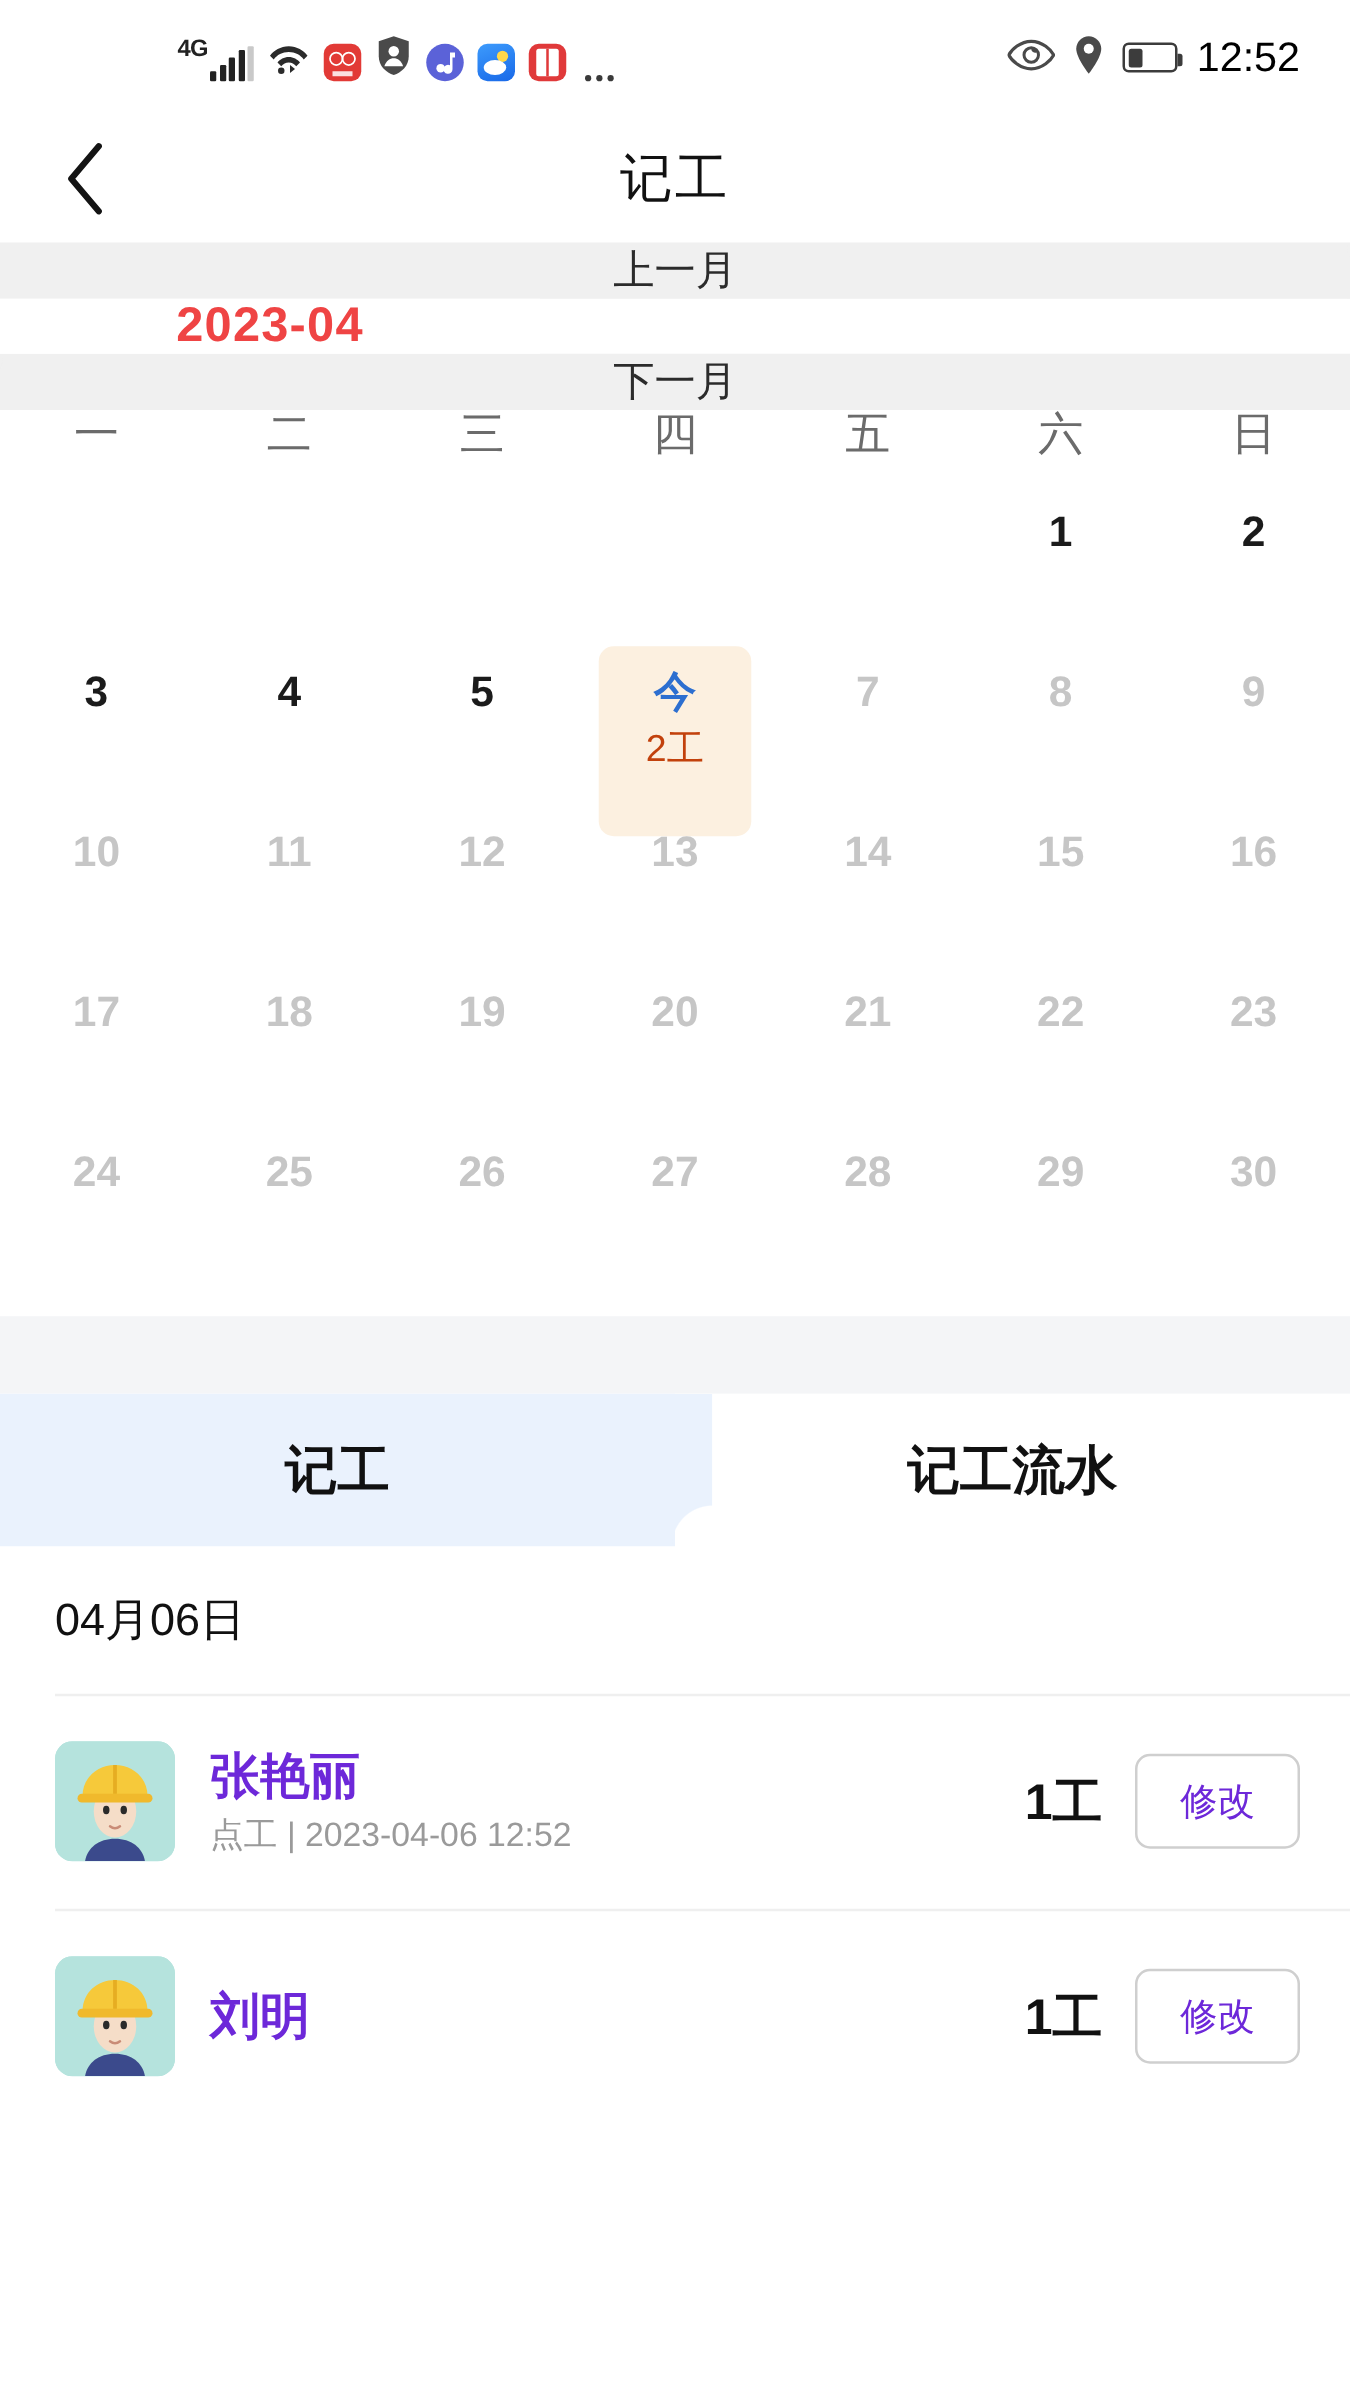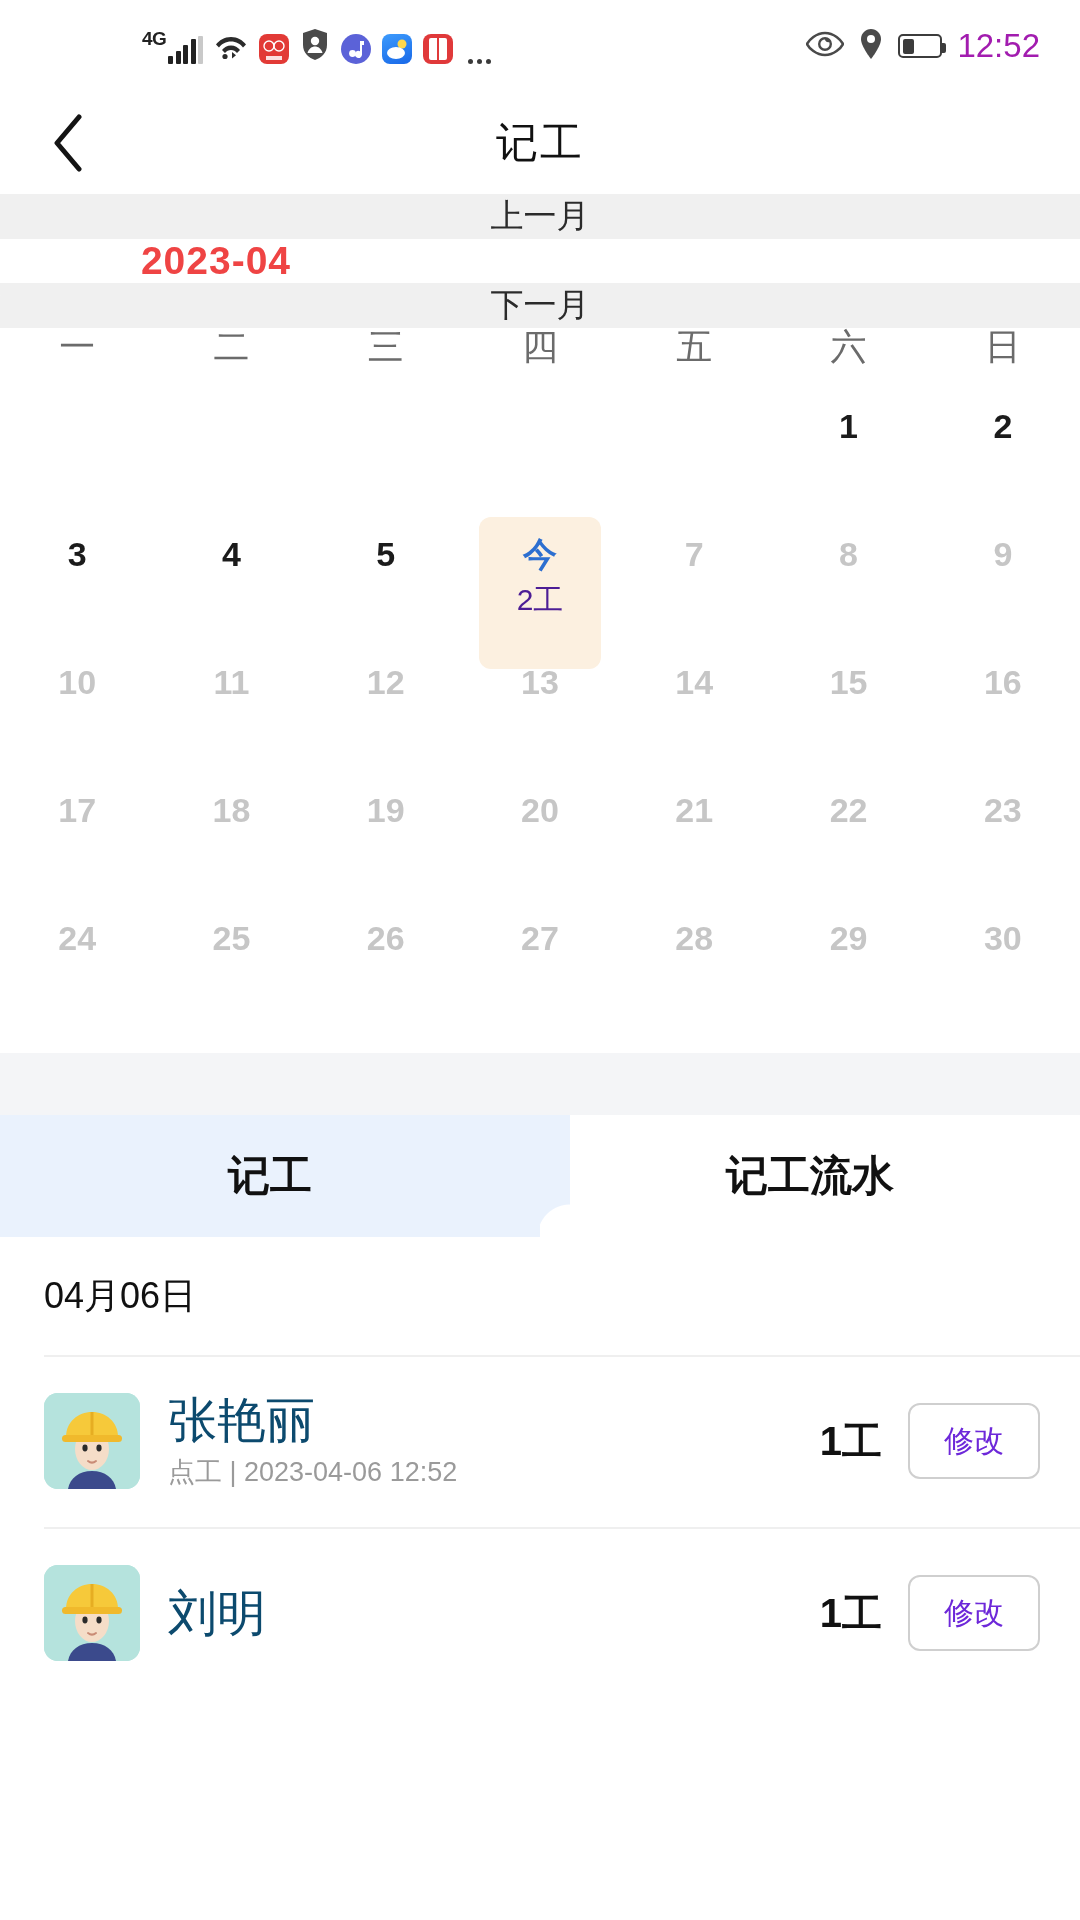--- a/index.html
+++ b/index.html
@@ -27,21 +27,21 @@
   .bars i:nth-child(1){height:8px}
   .bars i:nth-child(2){height:13px}
   .bars i:nth-child(3){height:19px}
   .bars i:nth-child(4){height:25px}
   .bars i.dim { background:#c9c9c9; height:28px; }
   .icon-img { display:block; }
   .appicon { width:30px; height:30px; border-radius:8px; display:flex;
              align-items:center; justify-content:center; overflow:hidden; }
   .dots { display:flex; gap:4px; align-items:center; margin-left:4px;}
   .dots i { width:5px;height:5px;border-radius:50%;background:#3a3a3a;display:block;}
-  .clock { font-size:33px; color:#a21caf; letter-spacing:0px; font-weight:400; }
+  .clock { font-size:33px; color:#000000; letter-spacing:0px; font-weight:400; }
   .batt { width:44px; height:24px; border:2.5px solid #3c3c3c; border-radius:5px;
           position:relative; display:flex; align-items:center; padding:2.5px; }
   .batt:after { content:""; position:absolute; right:-6px; top:7px; width:4px;
                 height:10px; background:#3c3c3c; border-radius:0 2px 2px 0; }
   .batt i { display:block; height:100%; width:32%; background:#3c3c3c; border-radius:2px; }
 
   
   .navbar { height:102px; display:flex; align-items:center; position:relative; }
   .back { position:absolute; left:38px; top:50%; transform:translateY(-50%);
           width:60px; height:60px; display:flex; align-items:center; justify-content:center; }
@@ -74,21 +74,21 @@
   .wkrow { height:128px; }
   .cell { display:flex; flex-direction:column; align-items:center;
           justify-content:flex-start; padding-top:14px; position:relative; }
   .daynum { font-size:34px; font-weight:700; color:#1b1b1b; line-height:1; }
   .daynum.dim { color:#c6c6c6; font-weight:700; }
   .cell.today { padding-top:0; }
   .today-box { width:122px; height:152px; background:#fcf0e0; border-radius:12px;
                display:flex; flex-direction:column; align-items:center;
                justify-content:flex-start; padding-top:20px; margin-top:-6px; }
   .today-mark { font-size:34px; font-weight:700; color:#2d6fd0; line-height:1; }
-  .today-sub { font-size:30px; color:#4c1d95; margin-top:14px; line-height:1; }
+  .today-sub { font-size:30px; color:#c2410c; margin-top:14px; line-height:1; }
 
   
   .gap { height:62px; background:#f4f5f7; }
 
   
   .tabs { height:122px; display:flex; position:relative; background:#fff; }
   .tab { flex:1; display:flex; align-items:center; justify-content:center;
          font-size:42px; color:#111; position:relative; }
   .tab.active { background:#eaf2fd; font-weight:700; }
   .tab.active:after { content:""; position:absolute; right:-30px; top:0;
@@ -101,21 +101,21 @@
   .datehdr { height:118px; display:flex; align-items:center; padding-left:44px;
              font-size:36px; color:#111; background:#fff; }
   .row { height:172px; display:flex; align-items:center; padding:0 40px 0 44px;
          background:#fff; position:relative; }
   .row-div { position:absolute; left:44px; right:0; top:0; height:2px; background:#efefef; }
   .avatar { width:96px; height:96px; border-radius:14px; background:#b5e3dd;
             display:flex; align-items:flex-end; justify-content:center; overflow:hidden;
             flex:0 0 96px; }
   .avatar svg { display:block; }
   .rinfo { flex:1; padding-left:28px; display:flex; flex-direction:column; justify-content:center; gap:14px; }
-  .rname { font-size:49px; color:#0c4a6e; line-height:1; }
+  .rname { font-size:40px; color:#6d28d9; line-height:1;font-weight:bold; }
   .rmeta { font-size:27px; color:#9a9a9a; line-height:1; }
   .rcount { font-size:40px; font-weight:700; color:#111; margin-right:26px; white-space:nowrap; }
   .rbtn { width:132px; height:76px; border:2px solid #cfcfcf; border-radius:12px;
           display:flex; align-items:center; justify-content:center;
           font-size:30px; color:#6d28d9; background:#fff; }
 </style>
 </head>
 <body>
 
 <div class="phone">

